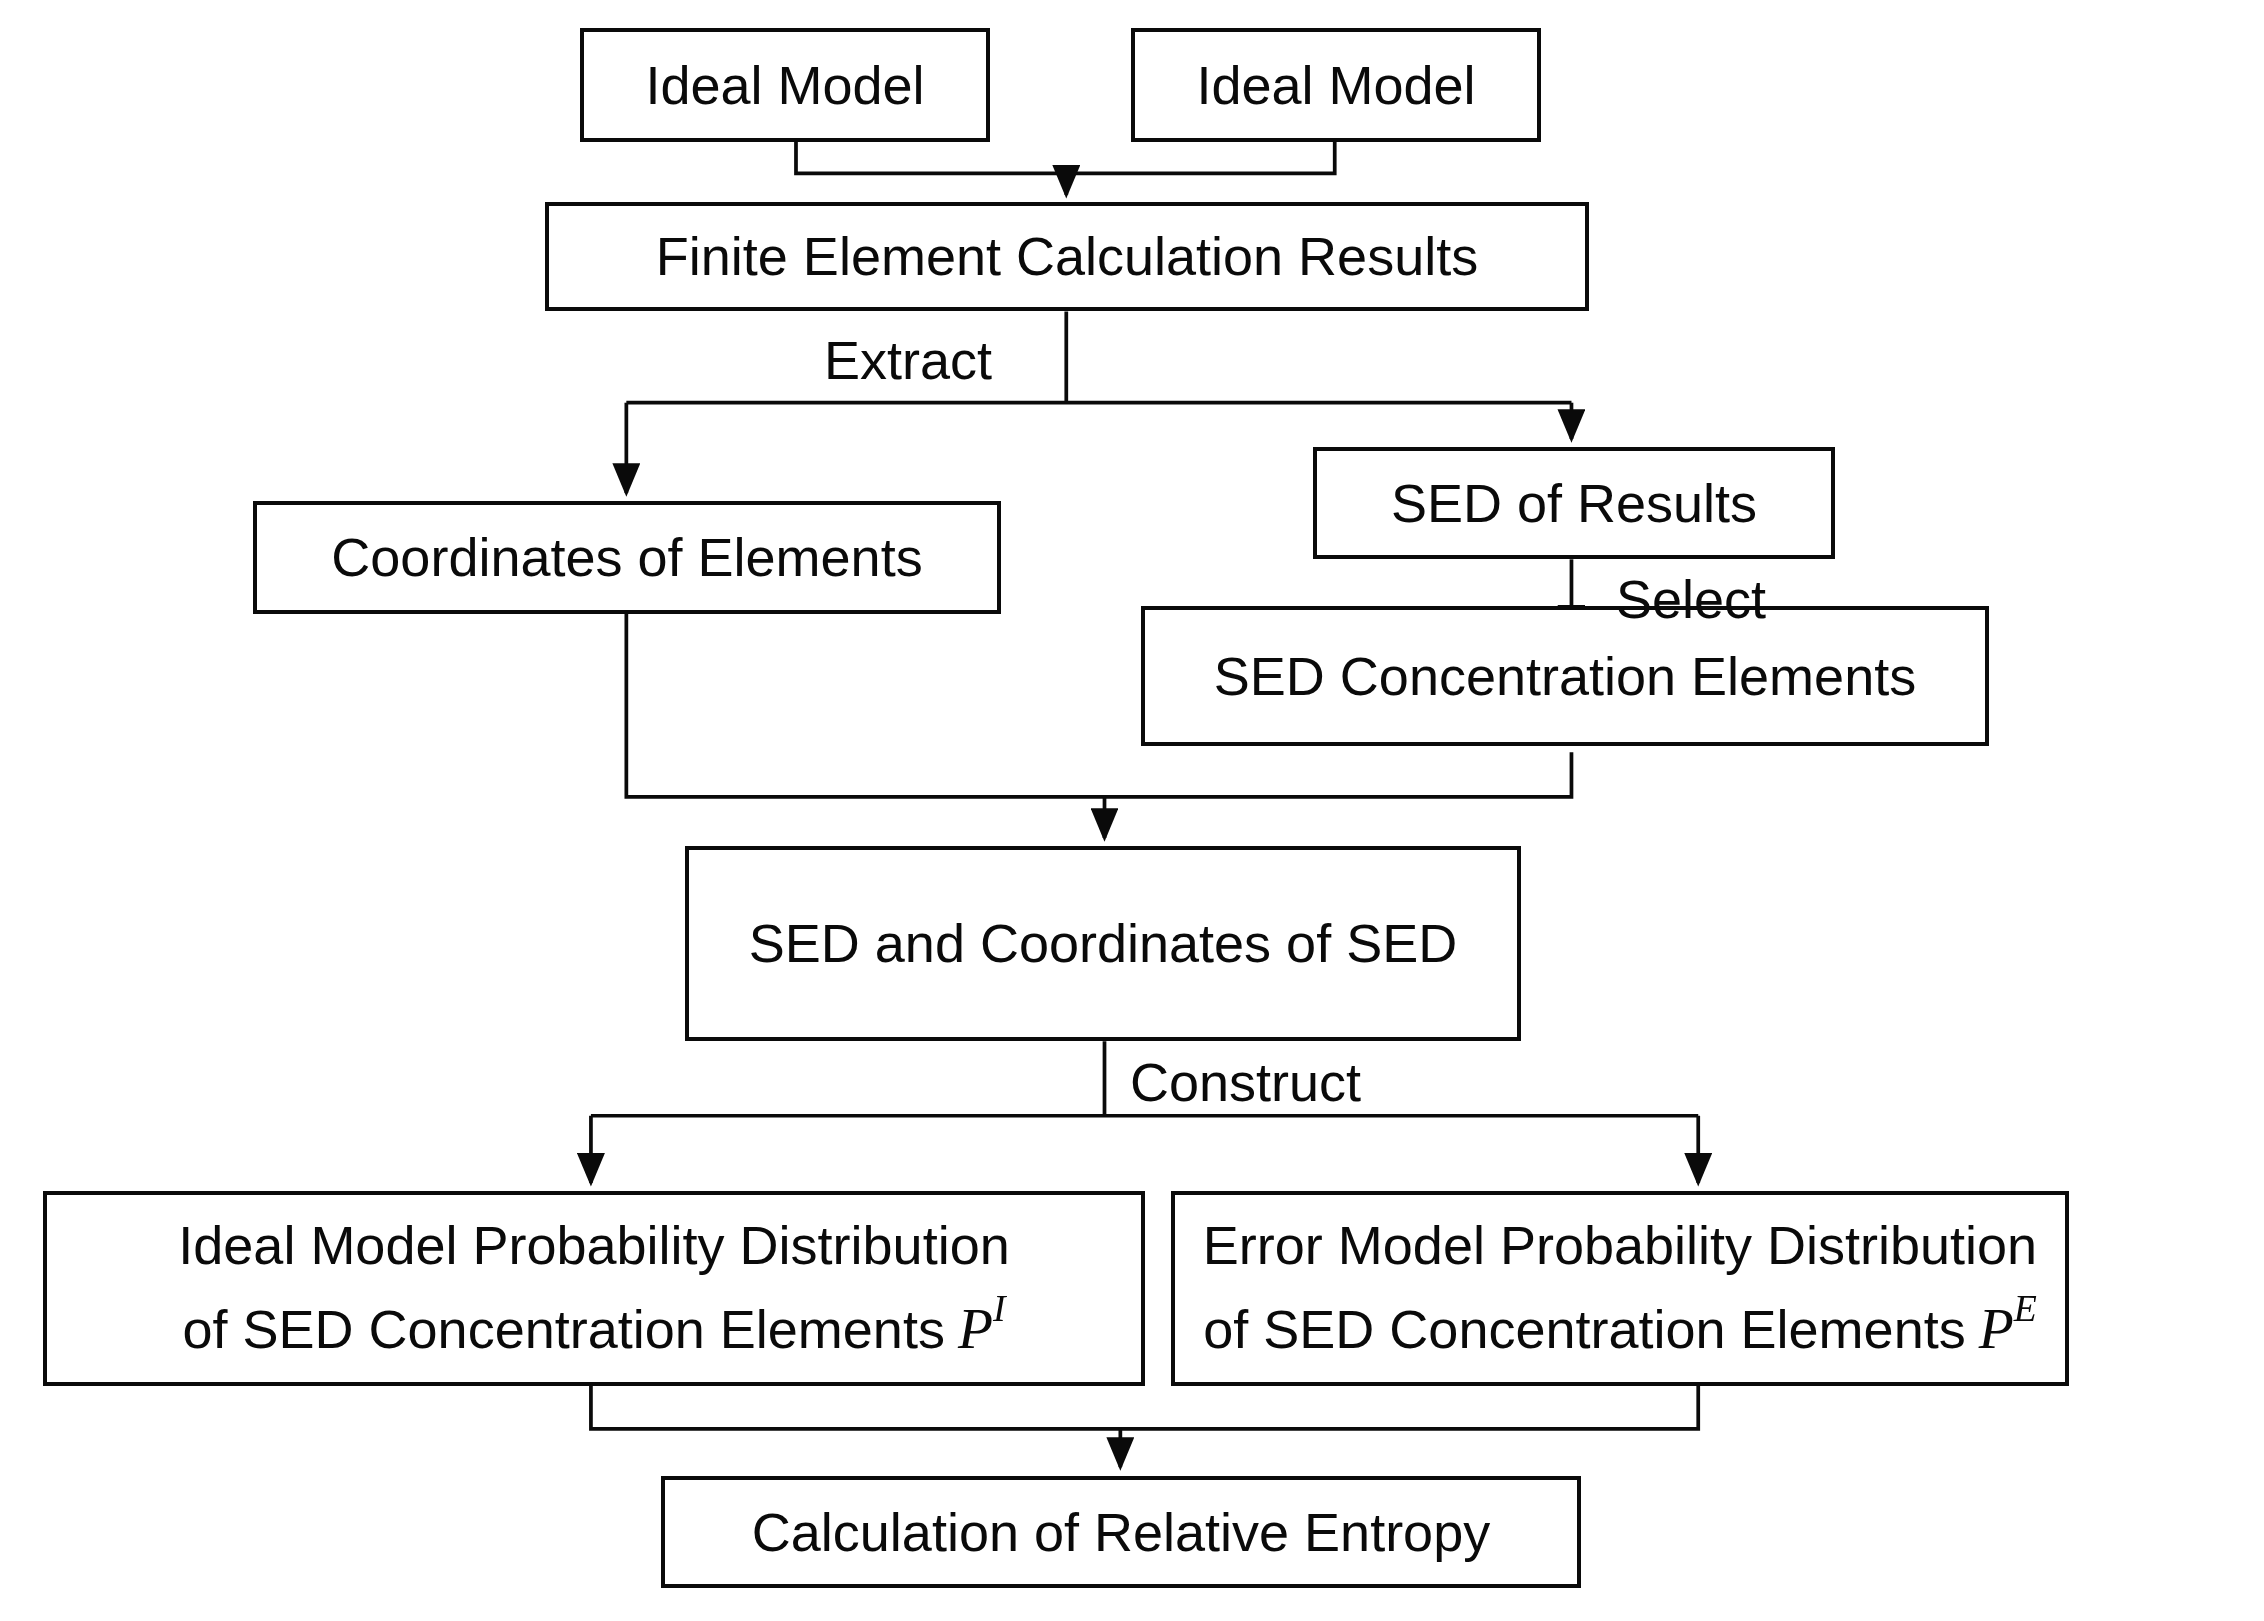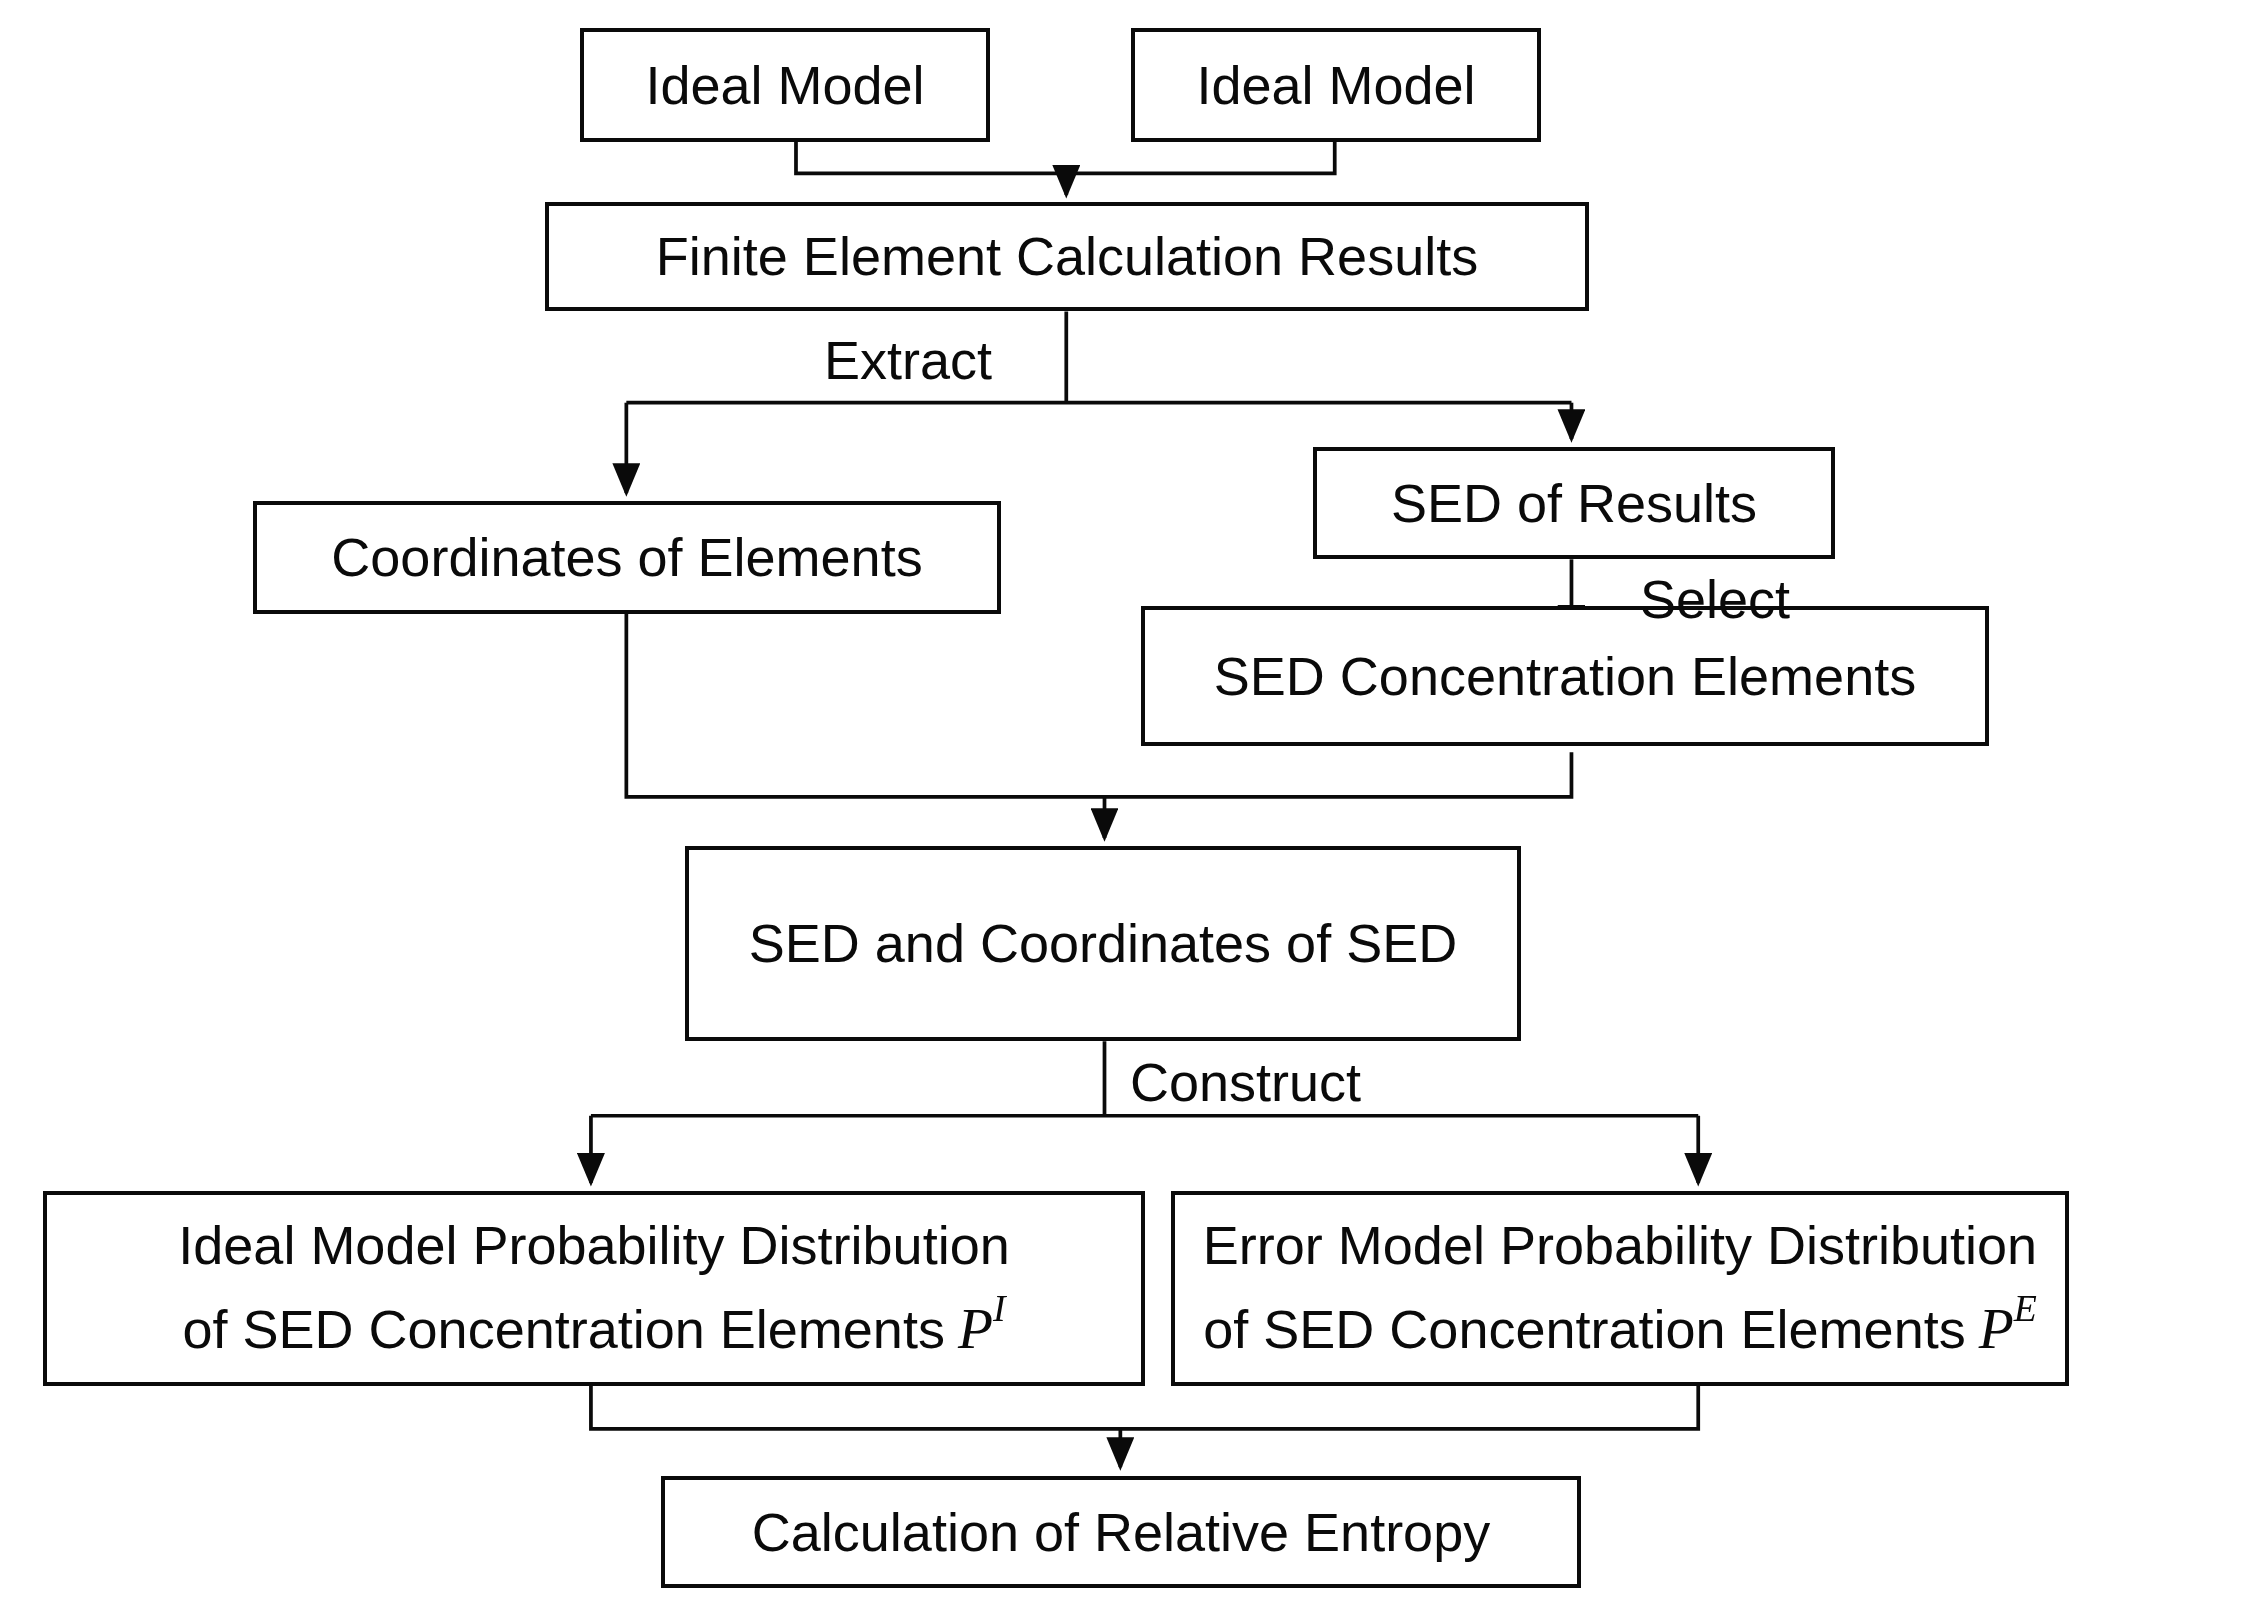--- a/index.html
+++ b/index.html
@@ -139,18 +139,18 @@
       <div><span>of SED Concentration Elements</span><span class="pmath"><span>P</span><sup>E</sup></span></div>
     </div>
   </div>
 
   <div class="node" style="left:661px; top:1476px; width:920px; height:112px;">
     <span>Calculation of Relative Entropy</span>
   </div>
 
   <div class="edge-label" style="left:824px; top:328px;">Extract</div>
 
-  <div class="edge-label" style="left:1616px; top:567px;margin-left:24px;">Select</div>
+  <div class="edge-label" style="left:1616px; top:567px;">Select</div>
 
   <div class="edge-label" style="left:1130px; top:1050px;">Construct</div>
 
 </div>
 
 
 </body></html>

